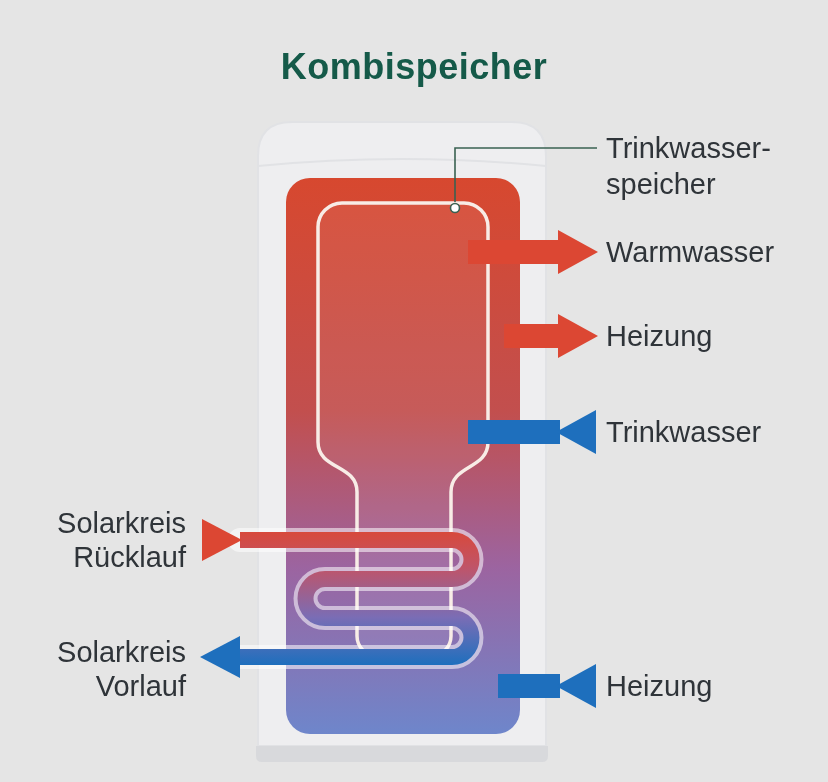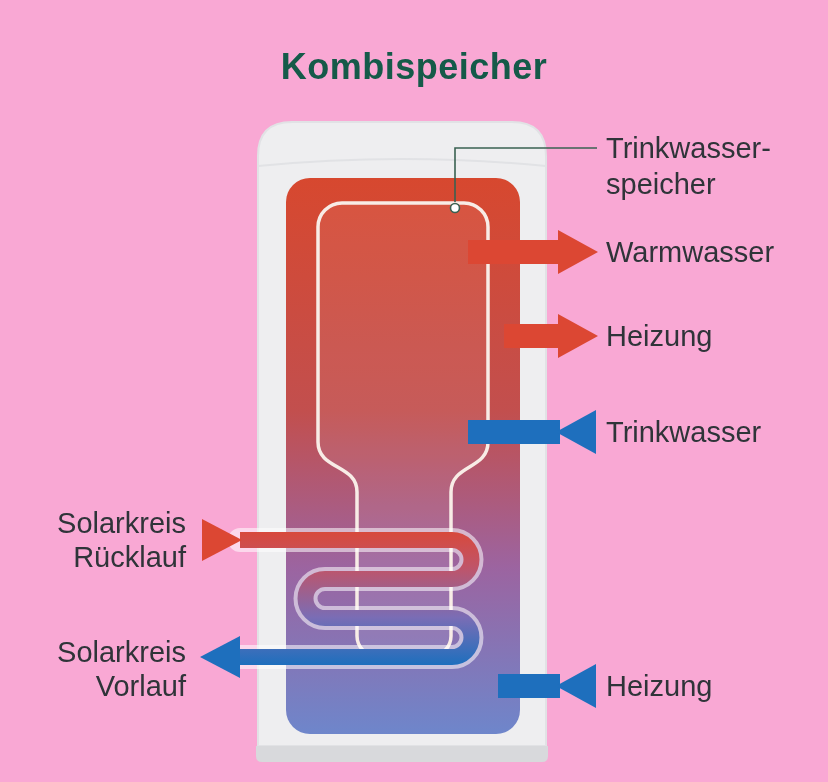--- a/index.html
+++ b/index.html
@@ -1,19 +1,19 @@
 <!DOCTYPE html>
 <html><head>
 <meta charset="utf-8">
 <style>
   html,body { margin:0; padding:0; background:#ffffff; }
   .wrap {
     position:relative;
     width:828px; height:782px;
-    background:#f9a8d4;
+    background:#e5e5e5;
     font-family:"Liberation Sans","DejaVu Sans",sans-serif;
     overflow:hidden;
   }
   svg { display:block; }
   text { font-family:"Liberation Sans","DejaVu Sans",sans-serif; }
   .title-text { font-size:36px; font-weight:700; letter-spacing:0.5px; }
   .lbl { font-size:29px; font-weight:400; }
   .tank-body-shape { fill:#eeeef0; stroke:#e1e2e5; stroke-width:2; }
   .tank-seam { fill:none; stroke:#e1e2e5; stroke-width:2; }
   .tank-base-shape { fill:#d8d9dc; }

